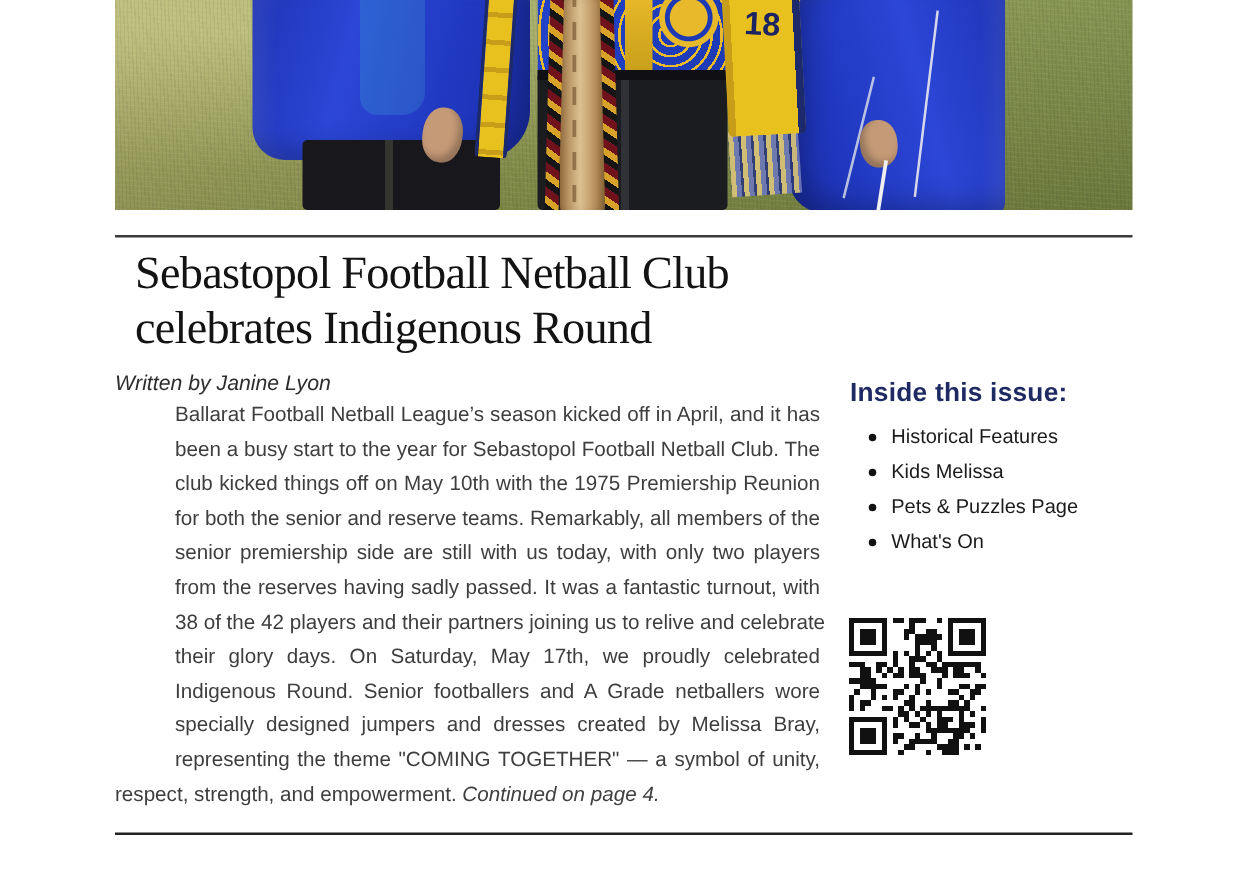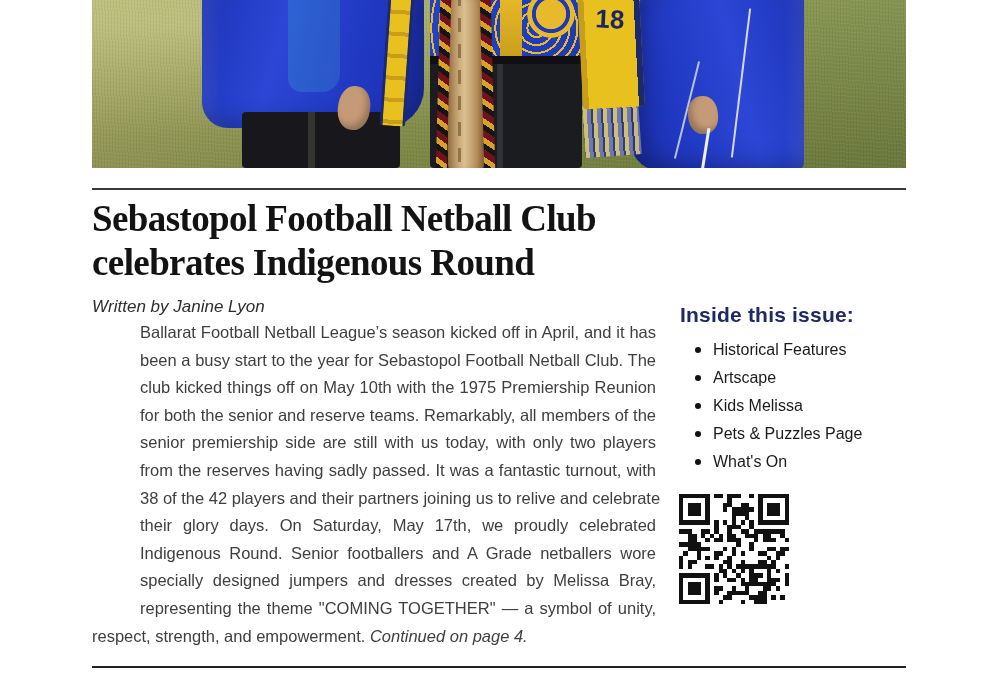--- a/index.html
+++ b/index.html
@@ -93,22 +93,22 @@
   .p-right-cord{left:612px;top:128px;width:3px;height:44px;z-index:5;background:#efefef;transform:rotate(9deg);}
   .p-right-goldedge{left:536px;top:-6px;width:14px;height:90px;z-index:2;background:var(--scarf-gold);transform:rotate(5deg);border-radius:4px;}
 
   
   .rule{position:absolute;left:92px;width:814px;height:2px;border:0;}
   .rule-top{top:188px;background:#3a3a3a;}
   .rule-bottom{top:666px;background:#232323;}
 
   
   .title{
-    position:absolute;left:92px;top:197px;width:600px;
-    font-family:"Liberation Serif",serif;font-weight:700;
+    position:absolute;left:108px;top:197px;width:600px;
+    font-family:"Liberation Serif",serif;font-weight:400;
     font-size:37px;line-height:44px;color:var(--ink);letter-spacing:-0.6px;
   }
   .byline{
     position:absolute;left:92px;top:297px;width:400px;
     font-style:italic;font-size:17px;color:#2d2d2d;
   }
   .body-col{position:absolute;left:92px;top:319px;width:564px;color:var(--body-text);font-size:16.5px;}
   .body-line{height:27.6px;line-height:27.6px;text-align:justify;text-align-last:justify;white-space:nowrap;margin-left:48px;}
   .body-last{height:27.6px;line-height:27.6px;text-align:left;}
   .body-last em{font-style:italic;color:#404040;}
@@ -178,21 +178,20 @@
         <div class="body-line">specially designed jumpers and dresses created by Melissa Bray,</div>
         <div class="body-line">representing the theme "COMING TOGETHER" — a symbol of unity,</div>
       </div>
     <div class="body-last"><span>respect, strength, and empowerment. </span><em>Continued on page 4.</em></div>
   </div>
 
   <aside class="sidebar">
     <h2 class="sidebar-heading">Inside this issue:</h2>
     <ul class="toc">
         <li class="toc-item">Historical Features</li>
-        <li class="toc-item">Artscape</li>
         <li class="toc-item">Kids Melissa</li>
         <li class="toc-item">Pets &amp; Puzzles Page</li>
         <li class="toc-item">What's On</li>
       </ul>
   </aside>
 
   <div class="qr-row">
     <div class="qr-box">
       <svg id="qr-svg" viewBox="0 0 25 25" xmlns="http://www.w3.org/2000/svg">
           <rect x="0" y="0" width="1" height="1" fill="#111"></rect>

